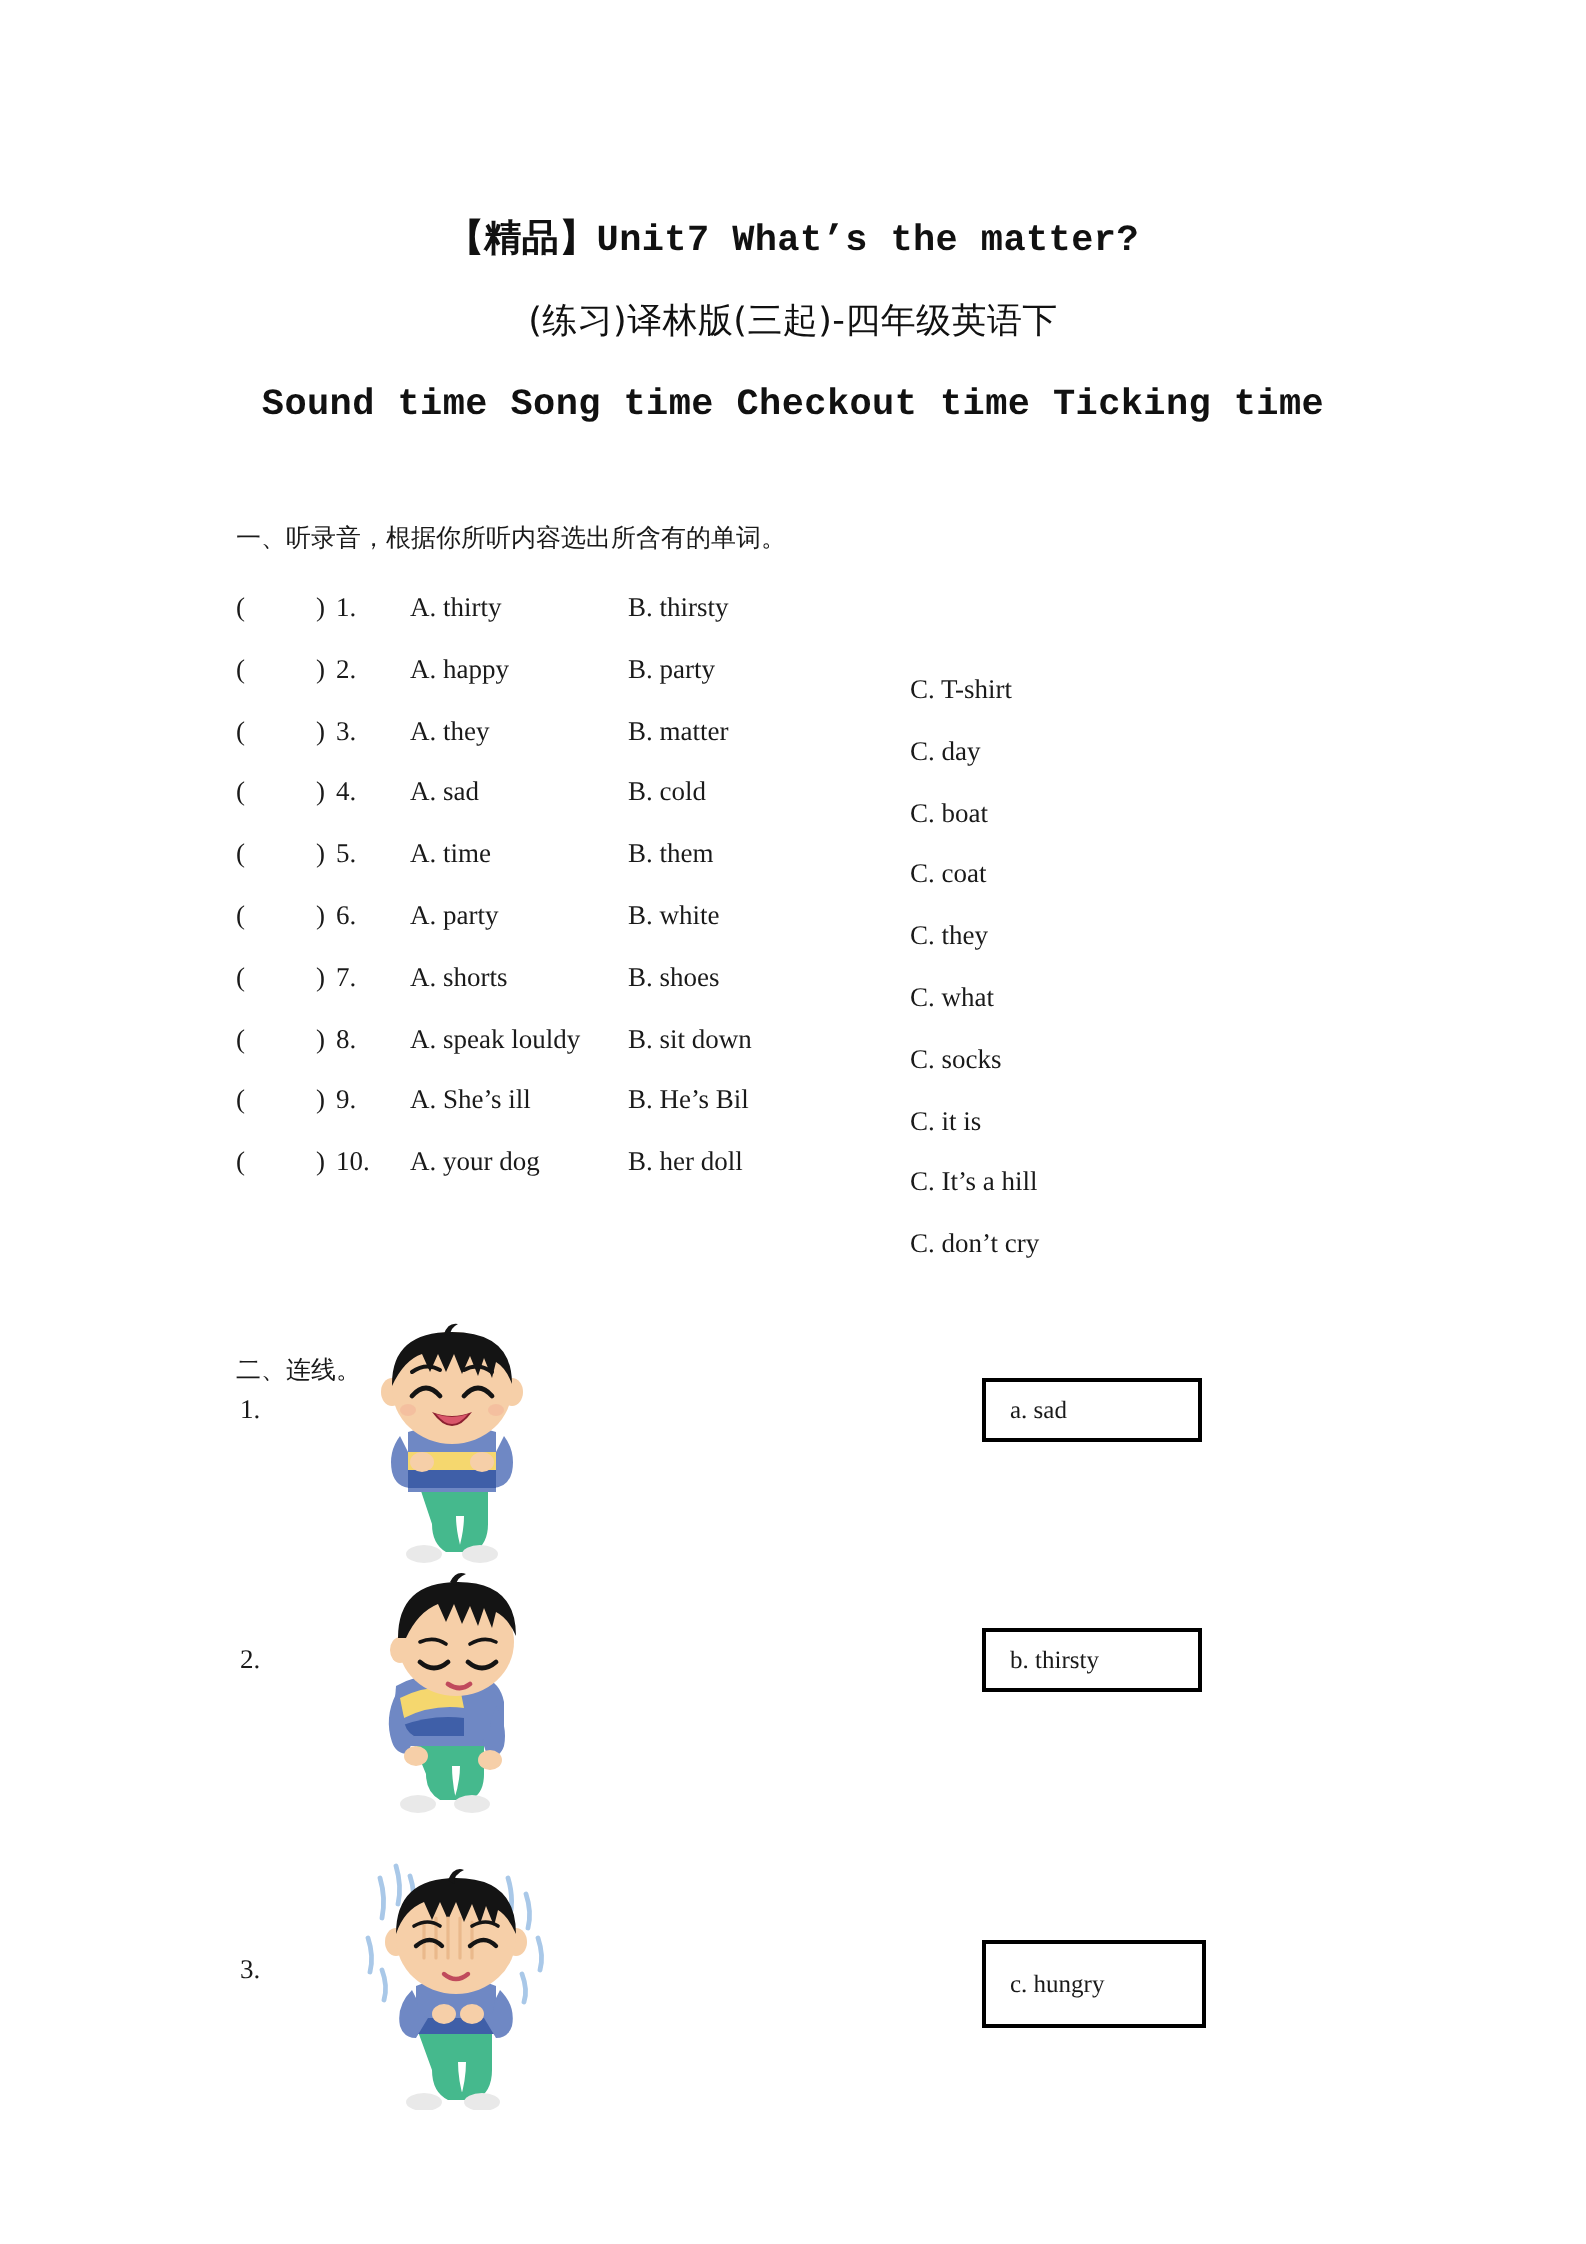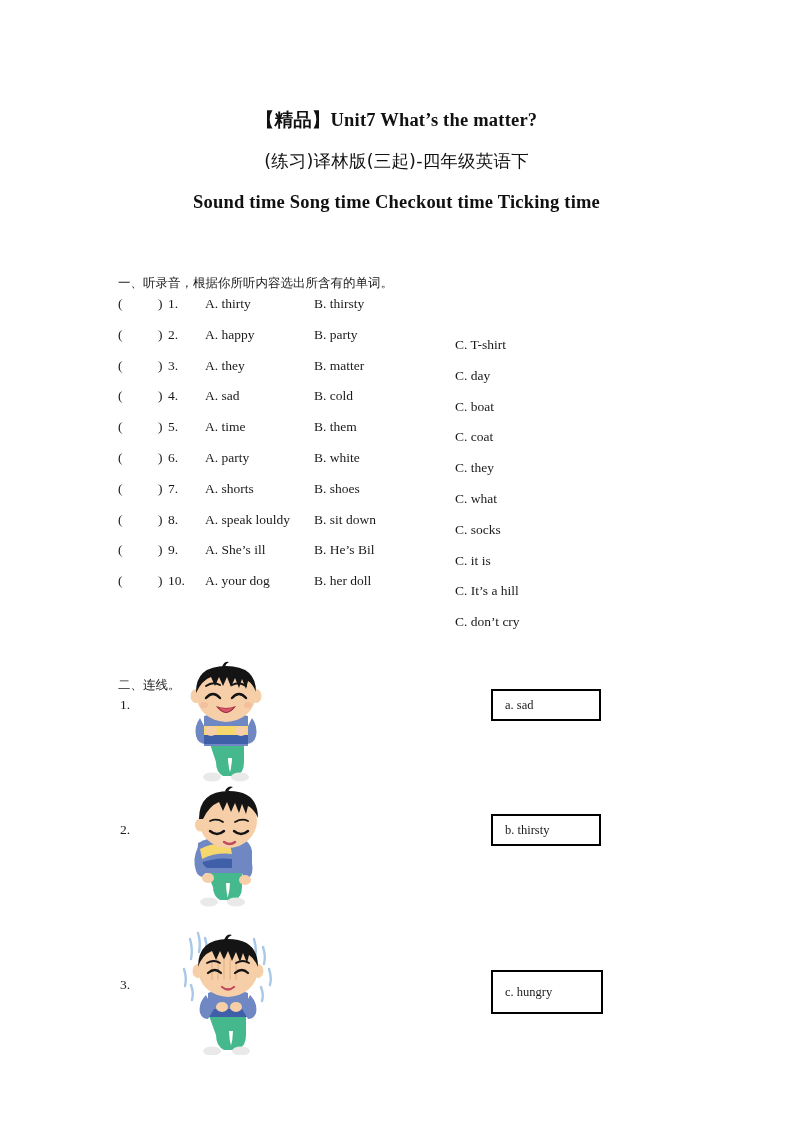--- a/index.html
+++ b/index.html
@@ -23,21 +23,21 @@
 
   
   .title-block {
     position: absolute;
     left: 0;
     top: 100px;
     width: 793px;
     text-align: center;
   }
   .title-line {
-    font-family: Liberation Serif, serif;
+    font-family: Liberation Mono, monospace;
     font-weight: bold;
     font-size: 18.5px;
     letter-spacing: 0.2px;
     line-height: 41px;
     color: #111;
     white-space: nowrap;
   }
   .title-line.cn-sans {
     font-family: "DejaVu Sans", "Liberation Sans", sans-serif;
     font-weight: normal;
@@ -45,21 +45,21 @@
   }
 
   
   .section-heading {
     position: absolute;
     font-family: "DejaVu Sans", "Liberation Sans", sans-serif;
     font-size: 12.5px;
     color: #1a1a1a;
     white-space: nowrap;
   }
-  #sec1-heading { left: 118px; top: 275px; }
+  #sec1-heading { left: 118px; top: 261px; }
   #sec2-heading { left: 118px; top: 629px; margin-top: 48px; }
 
   
   .q-list {
     position: absolute;
     left: 0;
     top: 289px;
     width: 793px;
   }
   .q-row {

